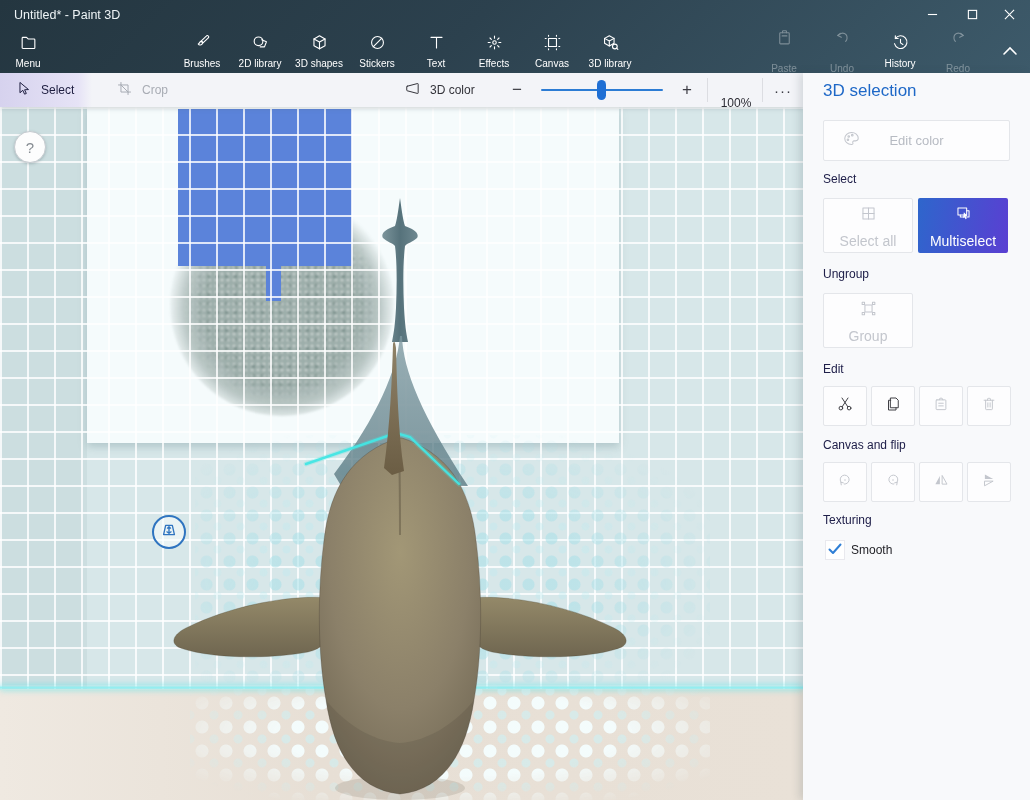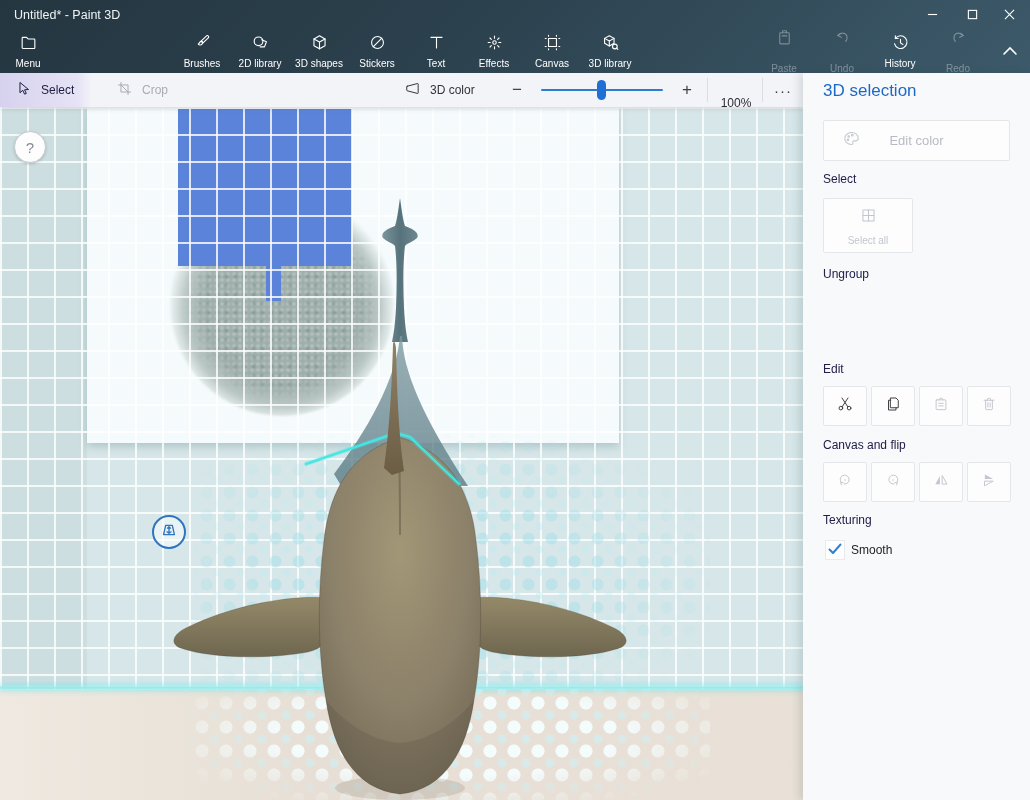--- a/index.html
+++ b/index.html
@@ -82,21 +82,21 @@
   .depth-btn svg{width:20px;height:20px;stroke:#2f74c0;stroke-width:1.6;fill:none;stroke-linecap:round;stroke-linejoin:round;}
 
   
   .panel{position:absolute;left:803px;top:73px;width:227px;height:727px;background:#f8f9fb;
     box-shadow:-4px 0 8px rgba(40,60,70,.15);z-index:40;text-decoration:underline;}
   .ptitle{position:absolute;left:20px;top:8px;font-size:17px;color:#1e68c7;}
   .plabel{position:absolute;left:20px;font-size:12px;color:#20204a;}
   .pbtn{position:absolute;background:#fdfdfe;border:1px solid #e4e6ea;border-radius:2px;
     display:flex;flex-direction:column;align-items:center;justify-content:center;gap:7px;color:#3a3a40;}
   .pbtn svg{width:19px;height:19px;stroke:currentColor;stroke-width:1.3;fill:none;stroke-linecap:round;stroke-linejoin:round;}
-  .pbtn .plbl{font-size:10px;line-height:1;}
+  .pbtn .plbl{font-size:14px;line-height:1;}
   .pbtn.disabled{color:#c3c6cd;}
   .pbtn.primary{background:linear-gradient(100deg,#2e66cc 0%,#5a3fd2 100%);border:none;color:#fff;}
   .editcolor{left:20px;top:47px;width:187px;height:41px;flex-direction:row;gap:0;justify-content:flex-start;padding-left:18px;color:#aaaeb6;}
   .editcolor .plbl{position:absolute;left:0;width:100%;text-align:center;font-size:13px;color:#b7bbc3;}
   .sq{width:44px;height:40px;}
   .sq svg{width:18px;height:18px;}
   .chk{position:absolute;left:22px;top:467px;width:20px;height:20px;background:#fff;border:1px solid #e9e9ee;
     display:flex;align-items:center;justify-content:center;}
   .chk svg{width:14px;height:12px;stroke:#2f7fd6;stroke-width:2;fill:none;stroke-linecap:round;stroke-linejoin:round;}
   .chk-label{position:absolute;left:48px;top:470px;font-size:12px;color:#232328;}
@@ -344,22 +344,40 @@
     </div>
 
     <div class="plabel" style="top:99px">Select</div>
     <div class="pbtn disabled" style="left:20px;top:125px;width:90px;height:55px">
       <span><svg viewBox="0 0 24 24">
             <rect x="5" y="5" width="14" height="14"></rect>
             <path d="M12,5 V19 M5,12 H19"></path>
           </svg></span>
       <span class="plbl">Select all</span>
     </div>
+    <div class="pbtn primary" style="left:115px;top:125px;width:90px;height:55px">
+      <span><svg viewBox="0 0 24 24">
+            <rect x="5" y="5" width="11" height="9"></rect>
+            <path d="M8,14 v2.5 h11 V8.5 h-3"></path>
+            <path d="M12.5,10.5 L17,15.3 14.5,15.5 16,18.6 14.6,19.3 13.1,16.2 11.4,18 Z" fill="#fff" stroke="none"></path>
+          </svg></span>
+      <span class="plbl">Multiselect</span>
+    </div>
 
     <div class="plabel" style="top:194px">Ungroup</div>
+    <div class="pbtn disabled" style="left:20px;top:220px;width:90px;height:55px">
+      <span><svg viewBox="0 0 24 24">
+            <rect x="7.5" y="7.5" width="9" height="9"></rect>
+            <rect x="4" y="4" width="3" height="3"></rect>
+            <rect x="17" y="4" width="3" height="3"></rect>
+            <rect x="4" y="17" width="3" height="3"></rect>
+            <rect x="17" y="17" width="3" height="3"></rect>
+          </svg></span>
+      <span class="plbl">Group</span>
+    </div>
 
     <div class="plabel" style="top:289px">Edit</div>
     <div class="pbtn sq" style="left:20px;top:313px">
       <span><svg viewBox="0 0 24 24">
             <circle cx="6.5" cy="17.5" r="2.4"></circle>
             <circle cx="17.5" cy="17.5" r="2.4"></circle>
             <path d="M8.3,15.6 L16,4 M15.7,15.6 L8,4"></path>
           </svg></span>
     </div>
     <div class="pbtn sq" style="left:68px;top:313px">

